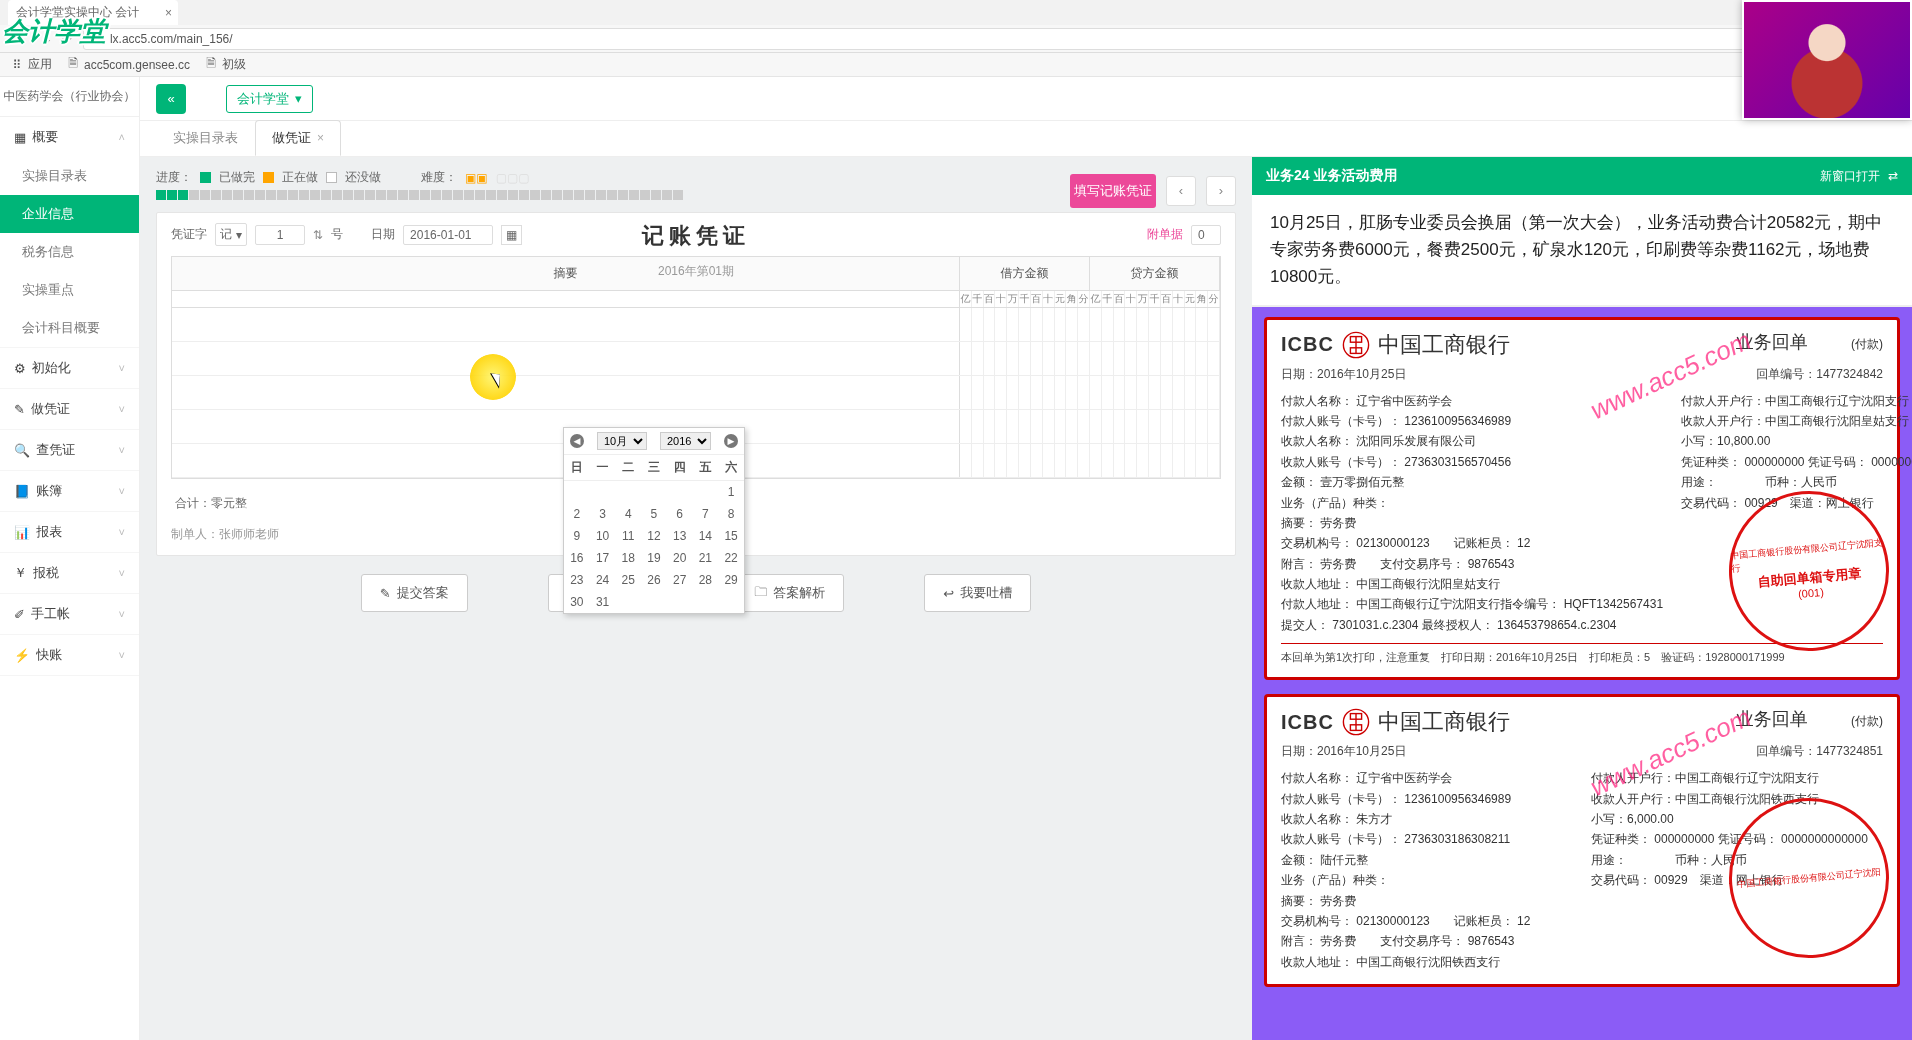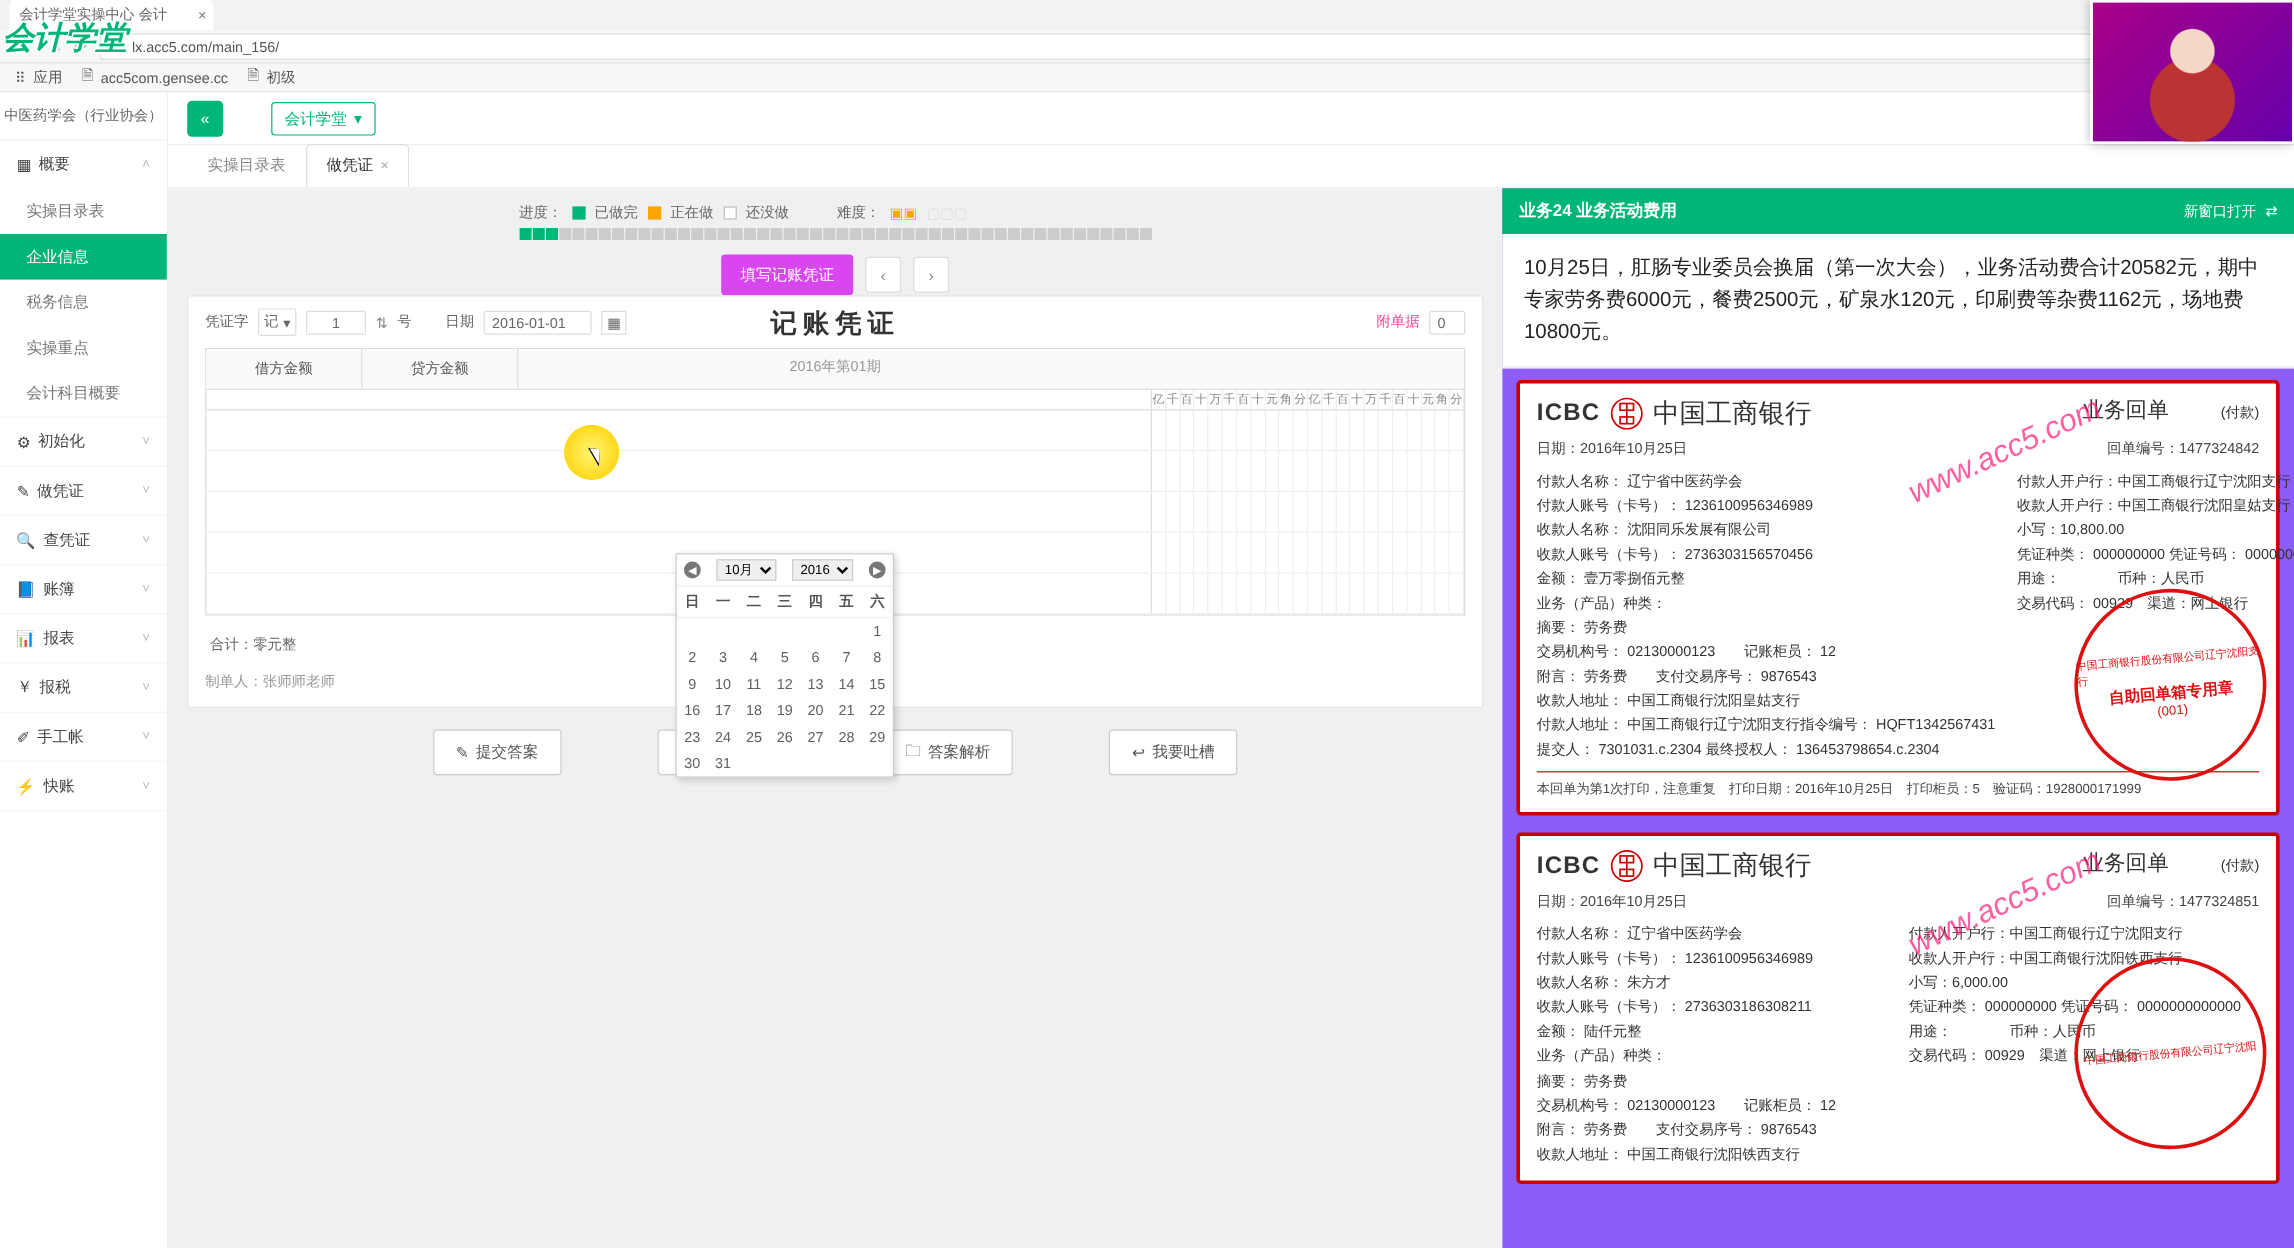--- a/index.html
+++ b/index.html
@@ -40,21 +40,21 @@
 .tab .close { color:#aaa; font-size:12px;}
 
 .content { flex:1; display:flex; min-height:0;}
 .left-pane { flex:1; padding:12px 16px; display:flex; flex-direction:column; min-width:0;}
 .progress-row { display:flex; align-items:center; font-size:12px; color:#666; gap:8px; margin-bottom:4px;}
 .sq { width:11px; height:11px; display:inline-block; }
 .sq.g { background:#00b578;} .sq.o { background:#ffa500;} .sq.e { border:1px solid #bbb; background:#fff;}
 .progbar { display:flex; gap:1px; height:10px; margin-bottom:12px;}
 .progbar span { width:10px; background:#ccc;}
 .progbar span.done { background:#00b578;}
-.fill-btn { background:#d946ef; color:#fff; padding:8px 16px; border-radius:3px; font-size:13px;}
+.fill-btn { background:#ec4899; color:#fff; padding:8px 4px; border-radius:3px; font-size:13px;}
 .pagerbtn { width:30px; height:30px; border:1px solid #ddd; background:#fff; display:flex; align-items:center; justify-content:center; border-radius:3px; color:#888;}
 
 .paper { background:#fff; border:1px solid #e5e5e5; border-radius:2px; position:relative; }
 .paper-top { display:flex; align-items:center; padding:10px 14px; gap:8px; font-size:12px; color:#666;}
 .paper-top .fld { border:1px solid #ddd; padding:2px 6px; border-radius:2px; background:#fff;}
 .paper-top .sel { border:1px solid #ddd; padding:2px 4px; border-radius:2px; background:#fff; display:flex; align-items:center; gap:4px; }
 .voucher-title { font-size:22px; font-weight:700; letter-spacing:5px; position:absolute; left:50%; transform:translateX(-50%); top:8px;}
 .voucher-table { margin:0 14px 8px; border:1px solid #ddd; }
 .vt-head { display:flex; background:#fafafa; border-bottom:1px solid #ddd; font-size:12px; color:#555;}
 .vt-head .c { flex:2; border-right:1px solid #ddd; padding:8px 0; text-align:center;}
@@ -262,21 +262,21 @@
           <span>实操目录表</span>
         </div>
         <div class="tab active">
           <span>做凭证</span>
           <span class="close">×</span>
         </div>
       </div>
 
     <div class="content">
       <div class="left-pane">
-        <div style="display:flex;align-items:center;justify-content:space-between;flex-direction:column;">
+        <div style="display:flex;align-items:center;justify-content:space-between;">
           <div>
             <div class="progress-row">
               <span>进度：</span>
               <span class="sq g"></span>
                 <span>已做完</span>
               <span class="sq o"></span>
                 <span>正在做</span>
               <span class="sq e"></span>
                 <span>还没做</span>
               <span style="margin-left:32px;">难度：</span>
@@ -355,20 +355,21 @@
             <span style="margin-left:20px;">日期</span>
             <span class="fld" style="width:90px;">2016-01-01</span>
             <span style="border:1px solid #ddd;padding:2px 4px;">▦</span>
             <span style="position:absolute;left:50%;transform:translateX(-50%);top:50px;color:#999;font-size:12px;">2016年第01期</span>
             <span style="margin-left:auto;color:#ec4899;text-align:right;">附单据</span>
             <span class="fld" style="width:30px;">0</span>
           </div>
 
           <div class="voucher-table">
             <div class="vt-head">
+              <div class="c">摘要</div>
               <div class="c sum">借方金额</div>
               <div class="c sum">贷方金额</div>
             </div>
             <div class="vt-digits">
               <div class="spacer"></div>
               <div class="dcol" id="digits-debit">
                   <span>亿</span>
                   <span>千</span>
                   <span>百</span>
                   <span>十</span>

